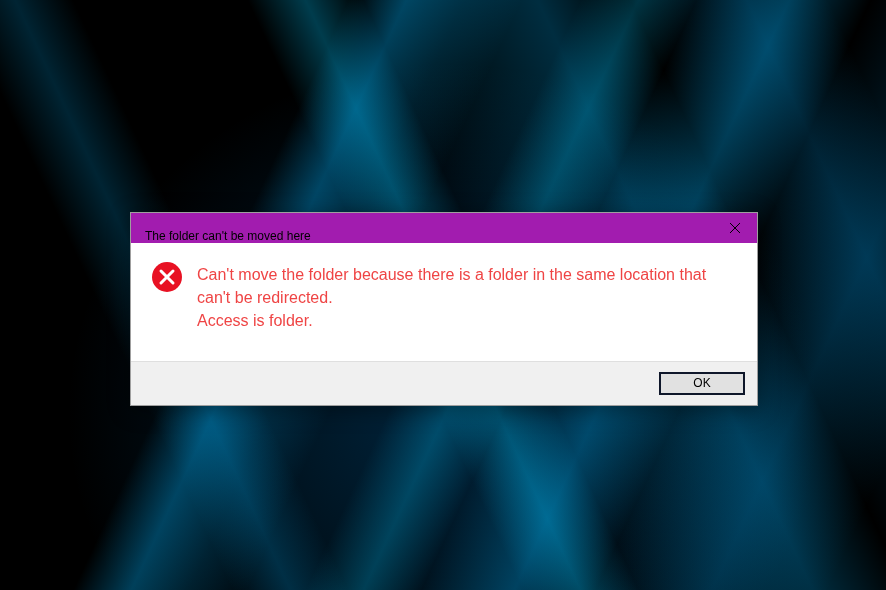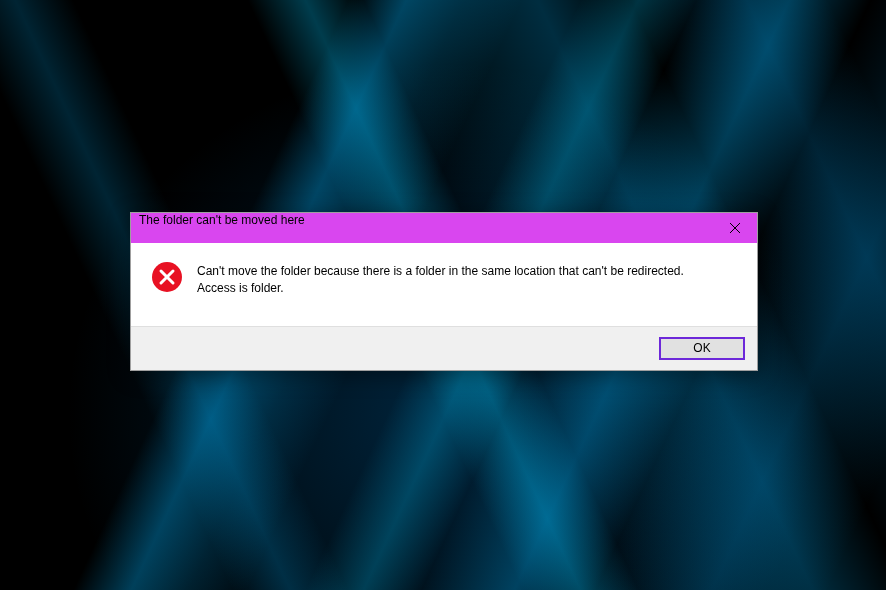--- a/index.html
+++ b/index.html
@@ -31,24 +31,24 @@
       width: 628px;
       background: #ffffff;
       border: 1px solid #9f9f9f;
       box-shadow: 0 4px 20px rgba(0,0,0,0.4);
       font-size: 12px;
       color: #000000;
     }
     .dialog-titlebar {
       display: flex;
       justify-content: space-between;
-      align-items: flex-start;
+      align-items: flex-end;
       height: 30px;
-      padding-left: 8px;
-      background: #d946ef;
+      padding-left: 14px;
+      background: #a21caf;
     }
     .dialog-title {
       font-size: 12px;
       color: #000000;
     }
     .close-btn {
       width: 45px;
       height: 30px;
       display: flex;
       align-items: center;
@@ -65,37 +65,37 @@
       gap: 14px;
       padding: 18px 20px 28px 20px;
       background: #ffffff;
     }
     .error-icon {
       flex-shrink: 0;
       width: 32px;
       height: 32px;
     }
     .dialog-message {
-      font-size: 12px;
+      font-size: 16px;
       line-height: 1.45;
-      color: #000000;
+      color: #ef4444;
       padding-top: 2px;
     }
     .dialog-footer {
       background: #f0f0f0;
       border-top: 1px solid #dfdfdf;
       padding: 10px 12px;
       display: flex;
       justify-content: flex-end;
     }
     .ok-button {
       min-width: 86px;
       height: 23px;
       background: #e1e1e1;
-      border: 2px solid #6d28d9;
+      border: 2px solid #0f172a;
       font-size: 12px;
       font-family: inherit;
       cursor: pointer;
       padding: 0 10px;
     }
   </style>
 </head>
 <body>
 
 <div class="desktop-bg"></div>

